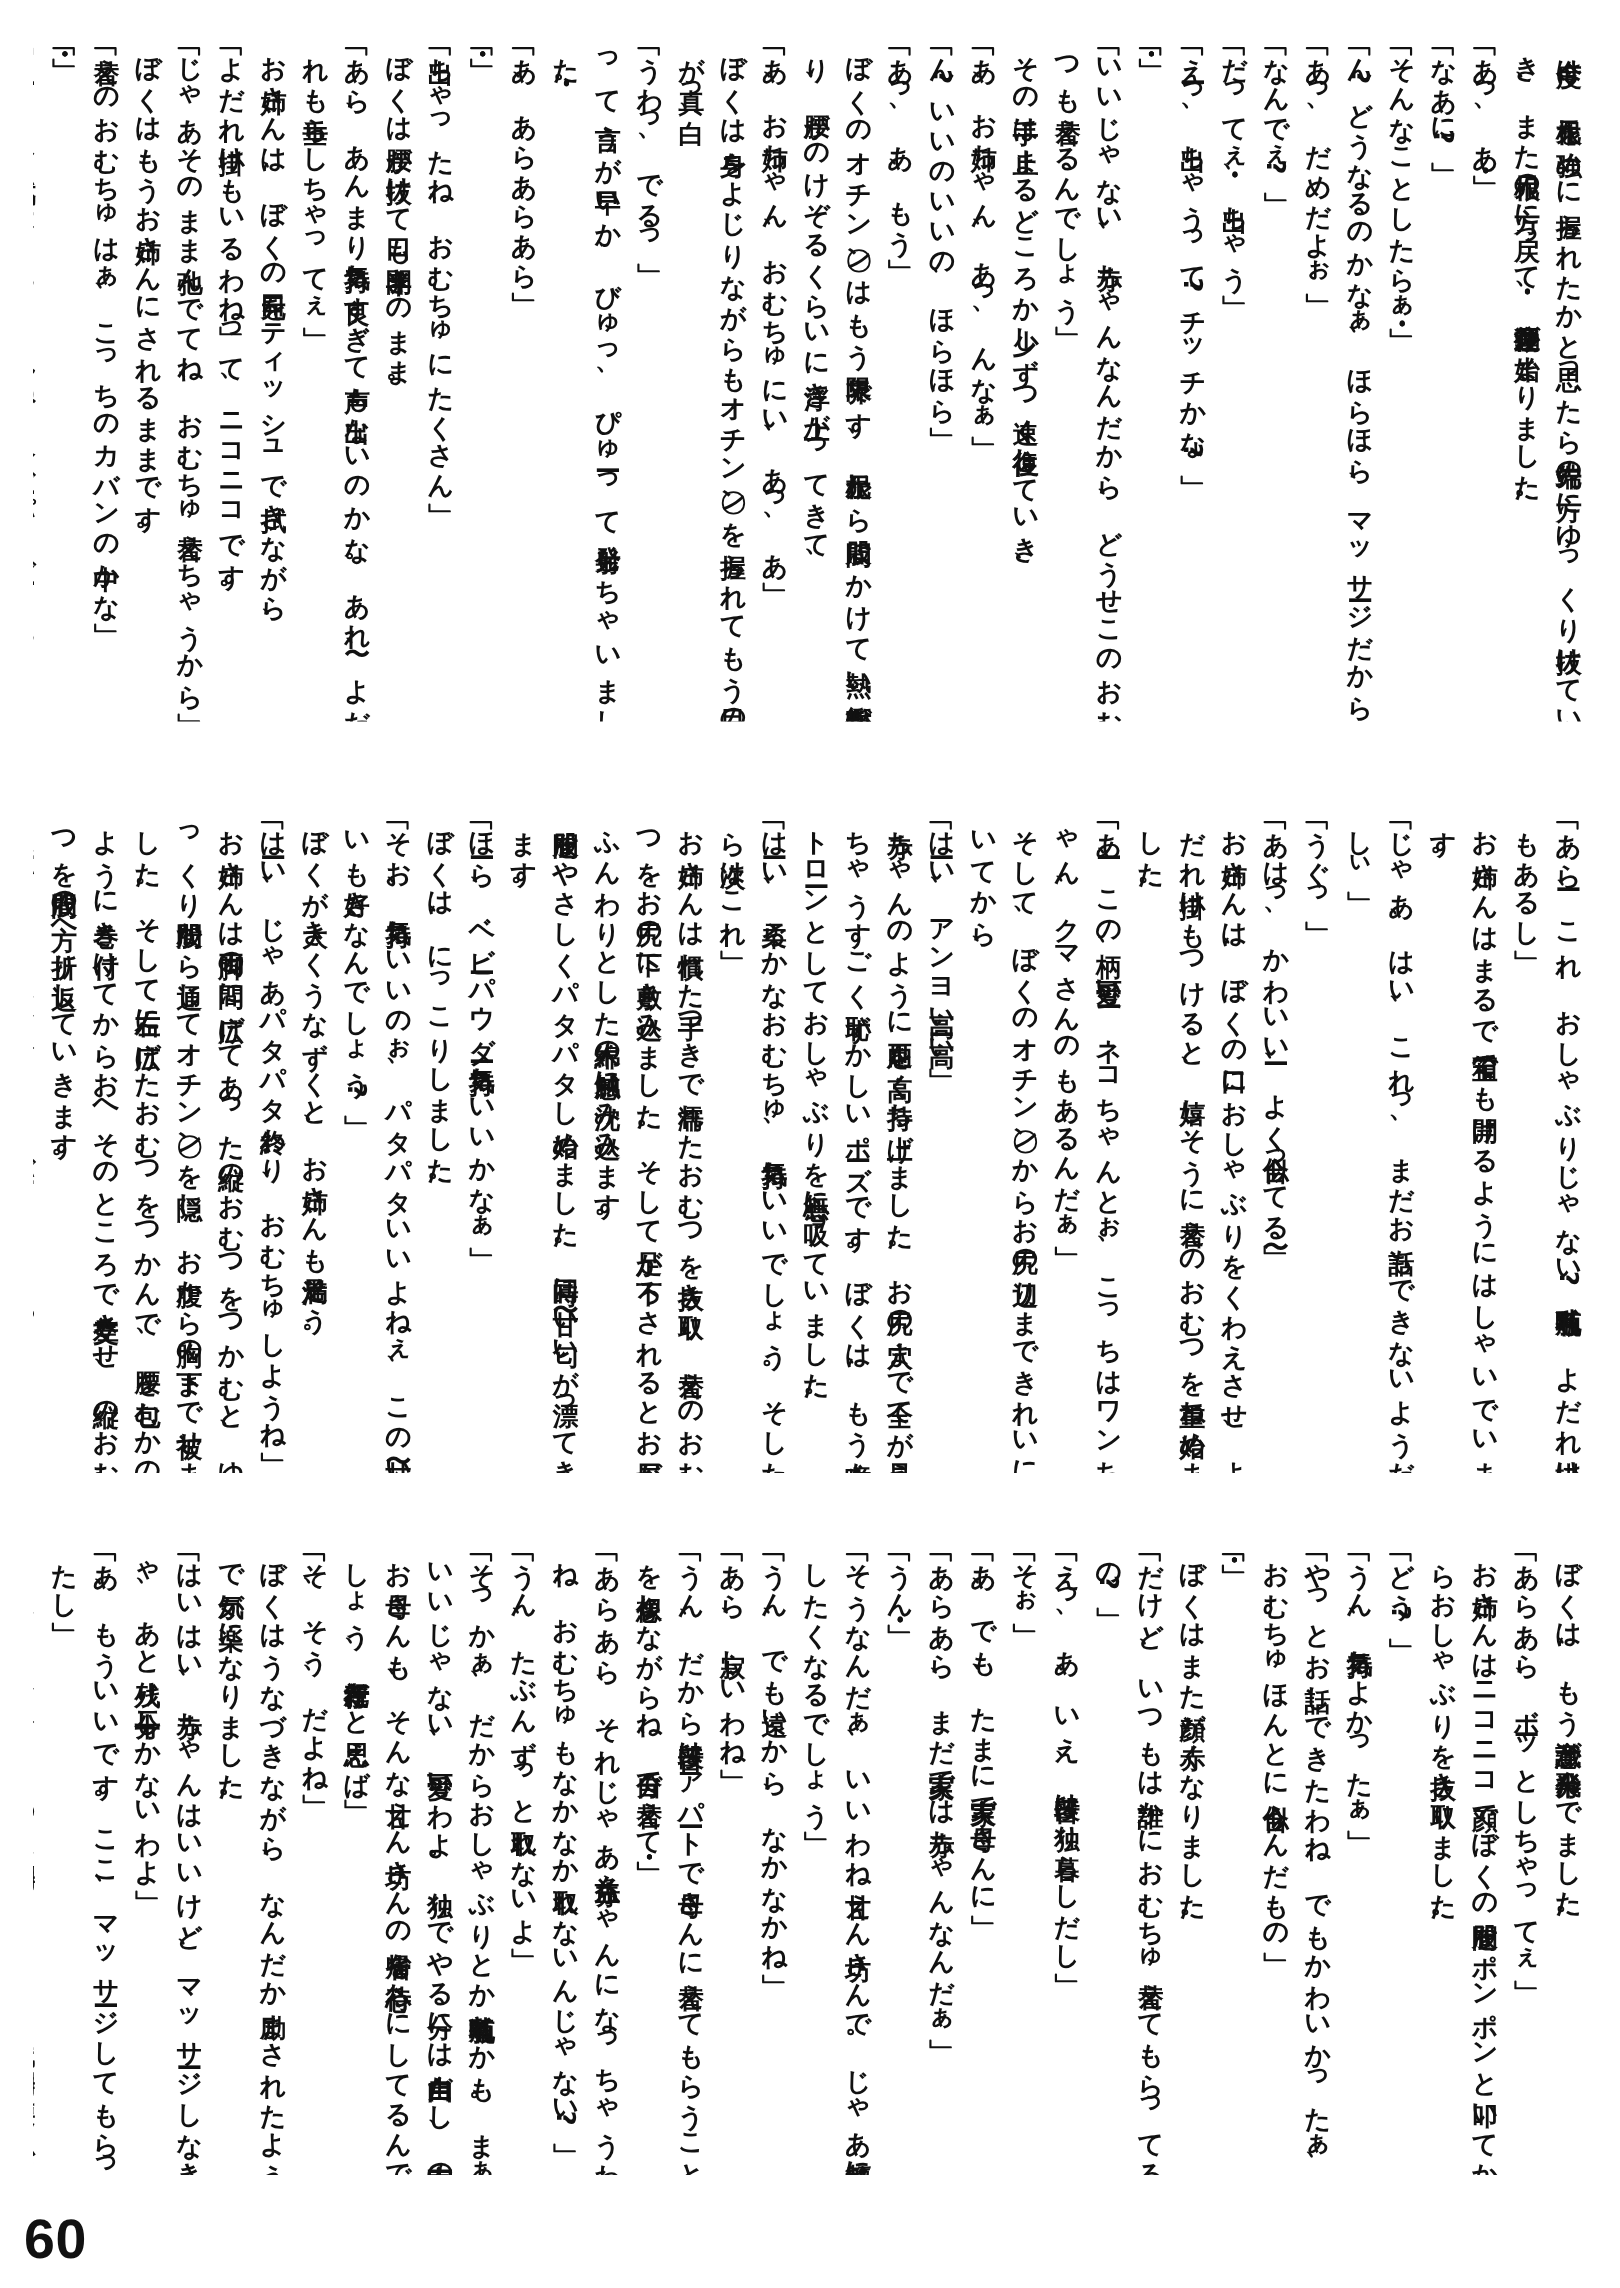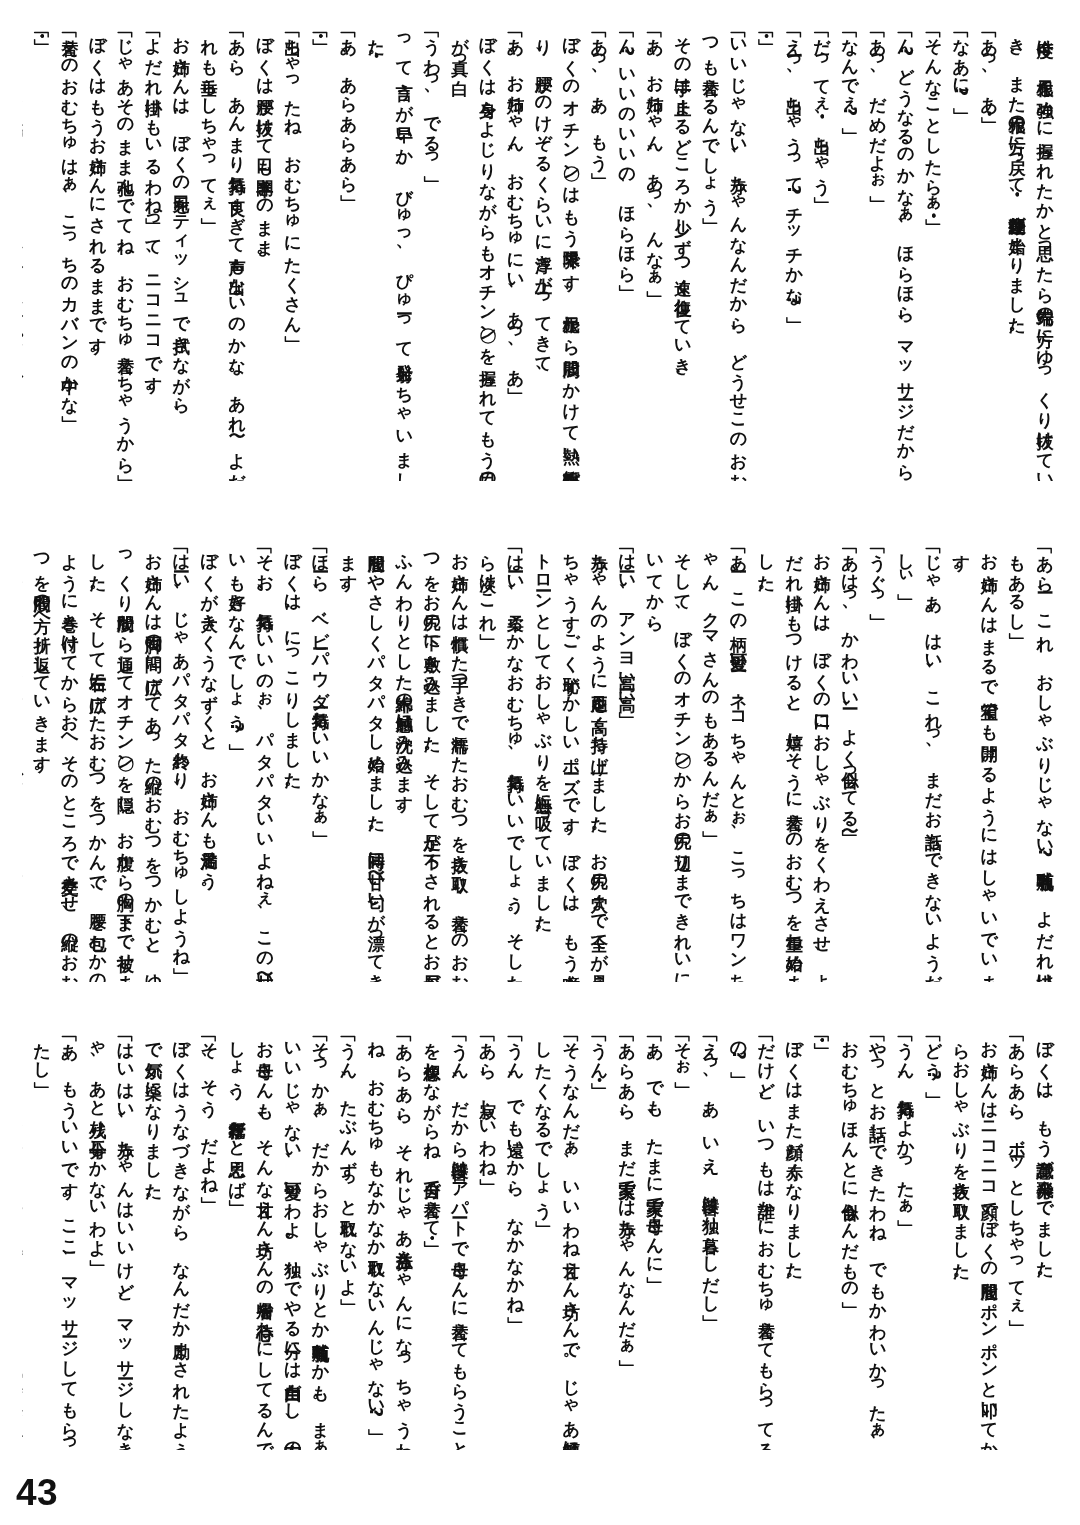--- a/index.html
+++ b/index.html
@@ -157,15 +157,15 @@
 「そっかぁ、だからおしゃぶりとか哺乳瓶とかも。まぁいいじゃない、可愛いわよ。独りでやる分には自由だし、実家のお母さんも、そんな甘えん坊さんの帰省を心待ちにしてるんでしょう、親孝行だと思えば」
 「そ、そう、だよね」
 ぼくはうなづきながら、なんだか励まされたようで気が楽になりました。
 「はいはい、赤ちゃんはいいけど、マッサージしなきゃ、あと残り二十分しかないわよ」
 「あ、もういいです。ここ、マッサージしてもらったし」
 「あはっ、おむちゅの中は特別よ。じゃあ、残り時間は腰を中心にマッサージね、何もやらないで帰すわけにはいかないし」
 「はい、じゃぁ、お任せします・・・」
 それにしても、今回はほんと良かったです。まさかおむつ交換してもらえるなんて、それに、話も聞いてもらって。
 まさに身も心も『癒しのマッサージ』、ですかねぇ。</div>
 
-  <div class="page-number">43</div>
+  <div class="page-number">60</div>
 
 </div>
 
 </body></html>

